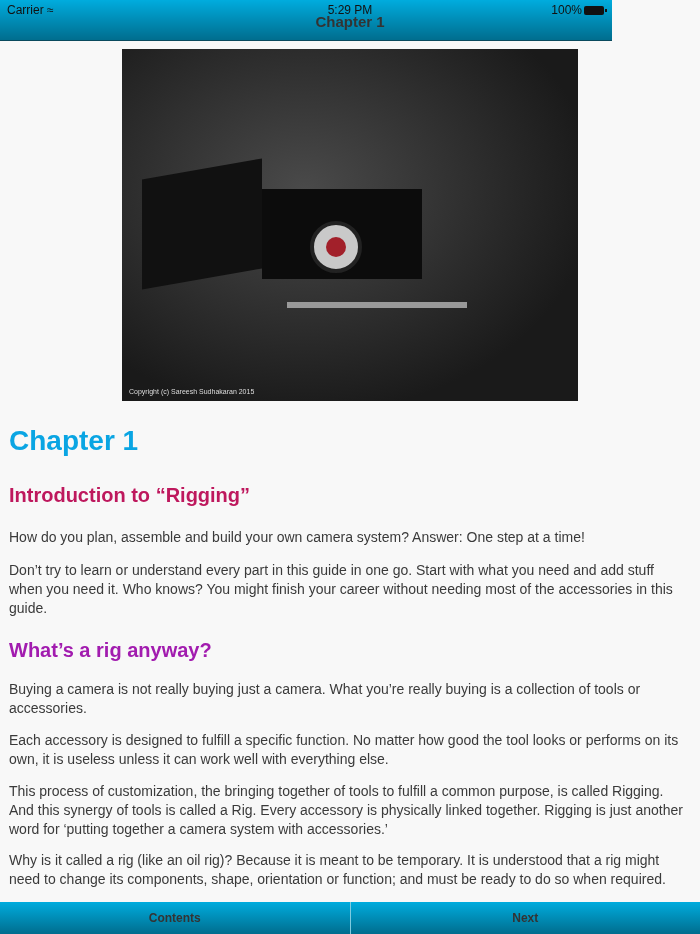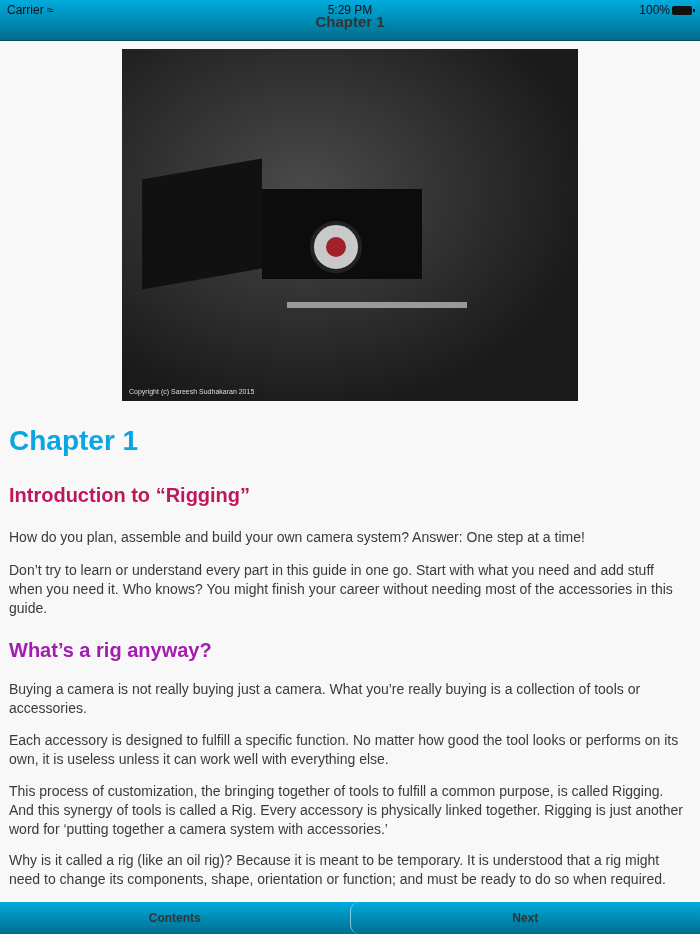--- a/index.html
+++ b/index.html
@@ -1,17 +1,17 @@
 <!DOCTYPE html>
 <html><head>
 <meta charset="utf-8">
 <style>
   html,body{margin:0;padding:0;}
   body{width:700px;height:934px;overflow:hidden;background:#f8f8f8;font-family:"Liberation Sans",sans-serif;position:relative;}
-  .topbar{position:absolute;left:0;top:0;width:700px;height:40px;background:linear-gradient(#00acde,#006d8e);border-bottom:1px solid #0a4a5e;}
+  .topbar{position:absolute;left:0;top:0;width:612px;height:40px;background:linear-gradient(#00acde,#006d8e);border-bottom:1px solid #0a4a5e;}
   .status{position:absolute;top:3px;font-size:12px;color:#111;}
   .carrier{left:7px;}
   .time{left:0;width:700px;text-align:center;}
   .battery{right:8px;display:flex;align-items:center;gap:2px;}
   .batt-icon{width:20px;height:9px;background:#111;border-radius:2px;position:relative;}
   .batt-icon:after{content:"";position:absolute;right:-3px;top:3px;width:2px;height:3px;background:#111;}
   .title{position:absolute;top:13px;left:0;width:700px;text-align:center;font-size:15px;font-weight:bold;color:#333;}
   .content{position:absolute;left:0;top:41px;width:700px;height:861px;overflow:hidden;}
   .photo{position:absolute;left:122px;top:8px;width:456px;height:352px;background:radial-gradient(ellipse at 40% 40%,#4a4a4a,#1a1a1a 75%);overflow:hidden;}
   .rig{position:absolute;left:20px;top:120px;width:120px;height:110px;background:#111;transform:skewY(-10deg);}
@@ -21,21 +21,21 @@
   .rod{position:absolute;left:165px;top:253px;width:180px;height:6px;background:#999;}
   .copyright{position:absolute;left:7px;bottom:6px;font-size:7px;color:#ddd;}
   .text{position:absolute;left:9px;width:682px;color:#3a3a3a;font-size:14px;line-height:19px;}
   h1,h2,h3{margin:0;}
   .h1{position:absolute;left:9px;top:384px;font-size:28px;font-weight:bold;color:#0aa5e3;}
   .h2{position:absolute;left:9px;top:443px;font-size:20px;font-weight:bold;color:#be185d;}
   .h3{position:absolute;left:9px;top:598px;font-size:20px;font-weight:bold;color:#a21caf;}
   p{margin:0;}
   .bottombar{position:absolute;left:0;top:902px;width:700px;height:32px;background:linear-gradient(#00acde,#006d8e);display:flex;}
   .btn{flex:1;display:flex;align-items:center;justify-content:center;font-size:12px;font-weight:bold;color:#333;cursor:pointer;}
-  .btn+.btn{border-left:1px solid #7fcbe0;border-radius:9px;}
+  .btn+.btn{border-left:1px solid #7fcbe0;}
 </style>
 </head>
 <body>
 
 <div class="topbar">
   <span class="status carrier"><span>Carrier</span> <span>≈</span></span>
   <span class="status time">5:29 PM</span>
   <span class="status battery">
       <span>100%</span>
       <span class="batt-icon"></span>

